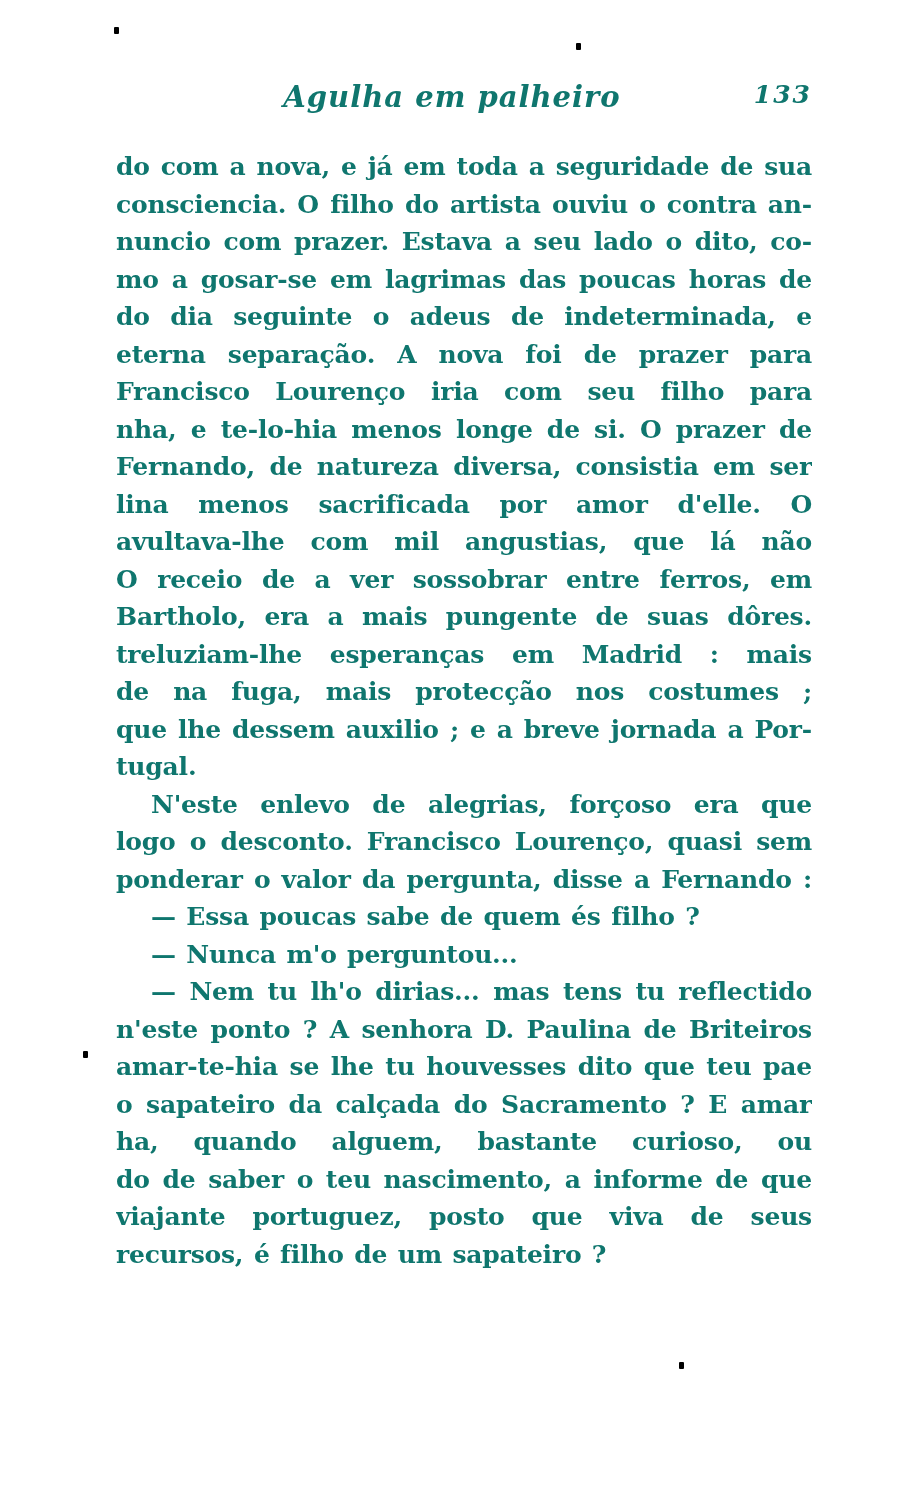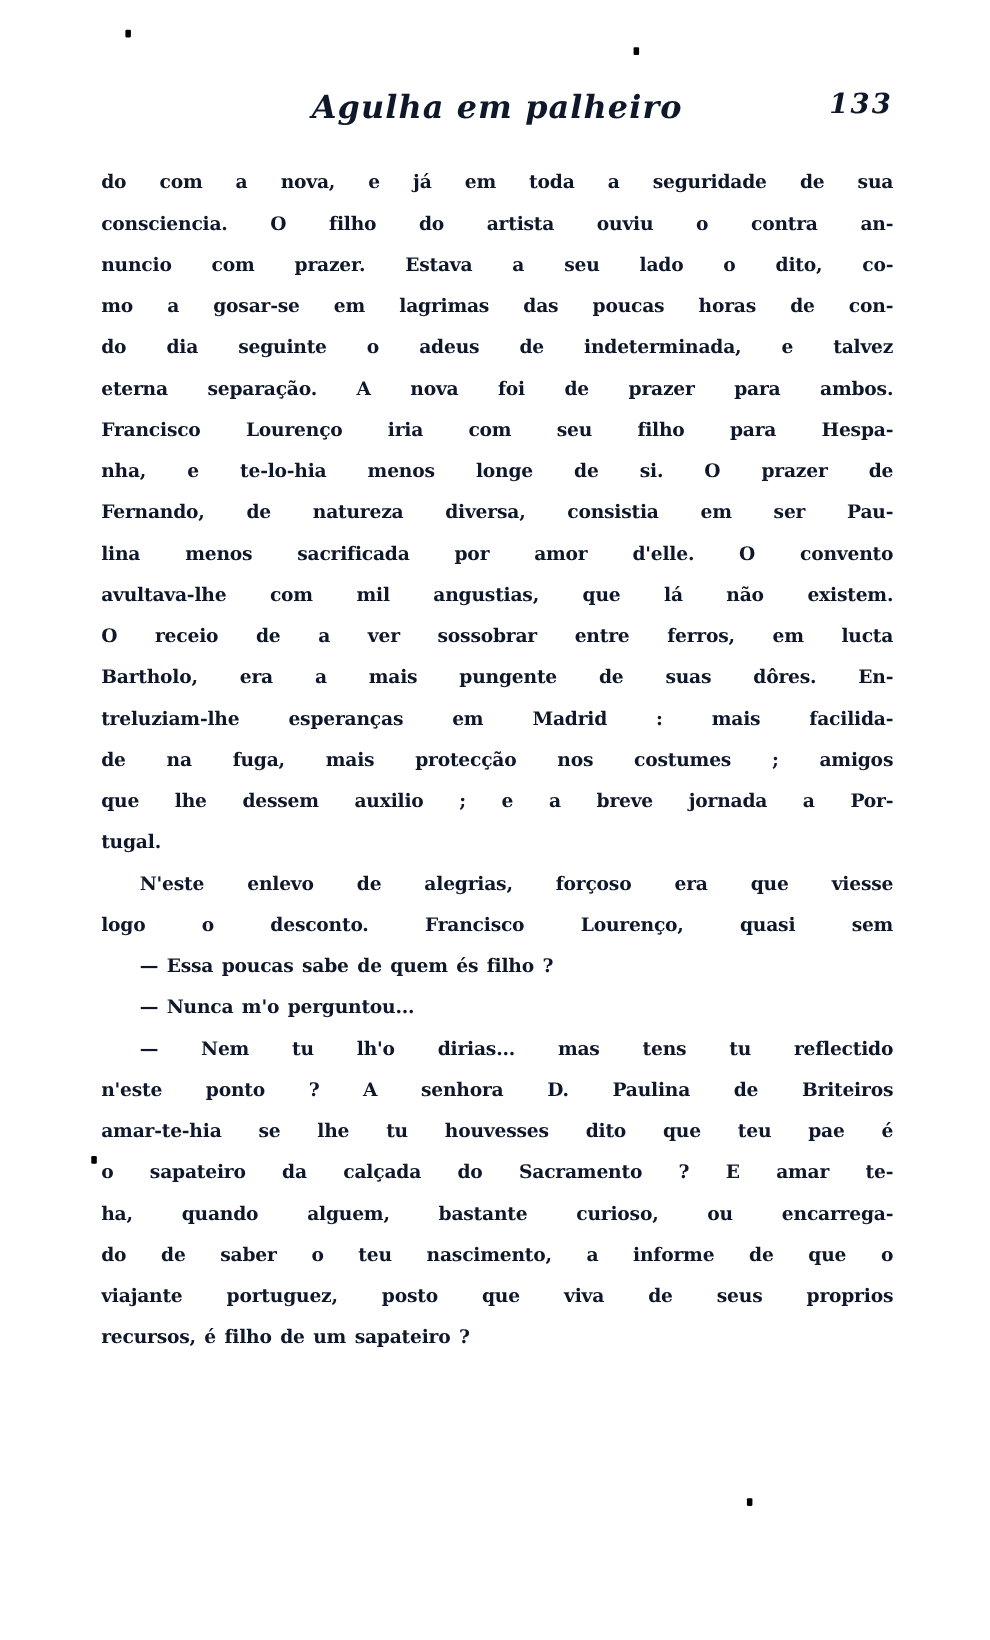--- a/index.html
+++ b/index.html
@@ -7,21 +7,21 @@
     padding: 0;
     background: #ffffff;
   }
   .page {
     position: relative;
     width: 900px;
     height: 1491px;
     background: #ffffff;
     overflow: hidden;
     font-family: "DejaVu Serif", "Liberation Serif", serif;
-    color: #0f172a;
+    color: #0f766e;
   }
   .running-header {
     position: absolute;
     left: 92px;
     width: 720px;
     top: 80px;
     height: 38px;
   }
   .header-title {
     position: absolute;
@@ -44,28 +44,29 @@
     letter-spacing: 2px;
   }
   .text-block {
     position: absolute;
     left: 92px;
     width: 720px;
     top: 148px;
   }
   .line {
     font-weight: 700;
-    font-size: 17px;
+    font-size: 25px;
     line-height: 37.5px;
     height: 37.5px;
     overflow: hidden;
     letter-spacing: -0.2px;
     text-align: justify;
     text-align-last: justify;
     word-spacing: 2px;
+    margin-left: 24px;
   }
   .line.last {
     text-align-last: left;
   }
   .line.indent {
     text-indent: 35px;
   }
   .speck {
     position: absolute;
     width: 5px;
@@ -97,20 +98,21 @@
       <div class="line">lina menos sacrificada por amor d'elle. O convento</div>
       <div class="line">avultava-lhe com mil angustias, que lá não existem.</div>
       <div class="line">O receio de a ver sossobrar entre ferros, em lucta</div>
       <div class="line">Bartholo, era a mais pungente de suas dôres. En-</div>
       <div class="line">treluziam-lhe esperanças em Madrid : mais facilida-</div>
       <div class="line">de na fuga, mais protecção nos costumes ; amigos</div>
       <div class="line">que lhe dessem auxilio ; e a breve jornada a Por-</div>
       <div class="line last">tugal.</div>
       <div class="line indent">N'este enlevo de alegrias, forçoso era que viesse</div>
       <div class="line">logo o desconto. Francisco Lourenço, quasi sem</div>
+      <div class="line">ponderar o valor da pergunta, disse a Fernando :</div>
       <div class="line indent last">— Essa poucas sabe de quem és filho ?</div>
       <div class="line indent last">— Nunca m'o perguntou...</div>
       <div class="line indent">— Nem tu lh'o dirias... mas tens tu reflectido</div>
       <div class="line">n'este ponto ? A senhora D. Paulina de Briteiros</div>
       <div class="line">amar-te-hia se lhe tu houvesses dito que teu pae é</div>
       <div class="line">o sapateiro da calçada do Sacramento ? E amar te-</div>
       <div class="line">ha, quando alguem, bastante curioso, ou encarrega-</div>
       <div class="line">do de saber o teu nascimento, a informe de que o</div>
       <div class="line">viajante portuguez, posto que viva de seus proprios</div>
       <div class="line last">recursos, é filho de um sapateiro ?</div>

